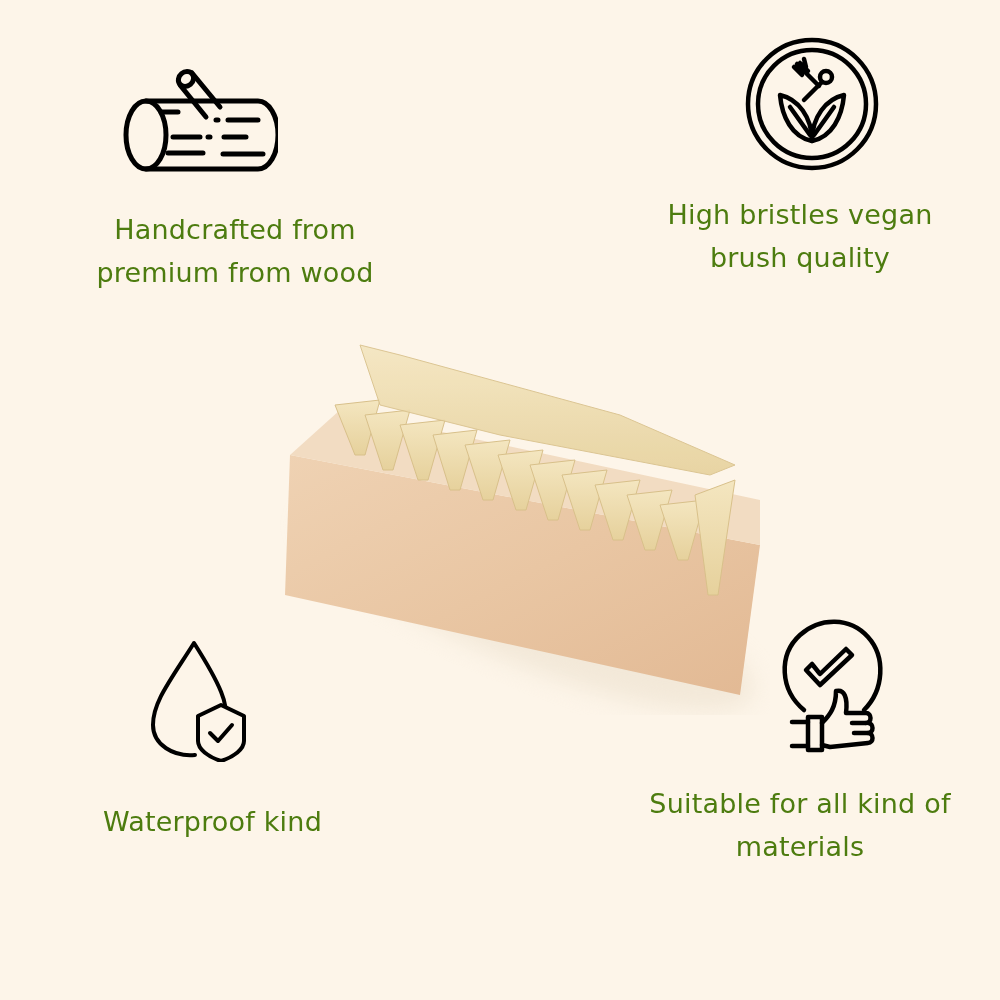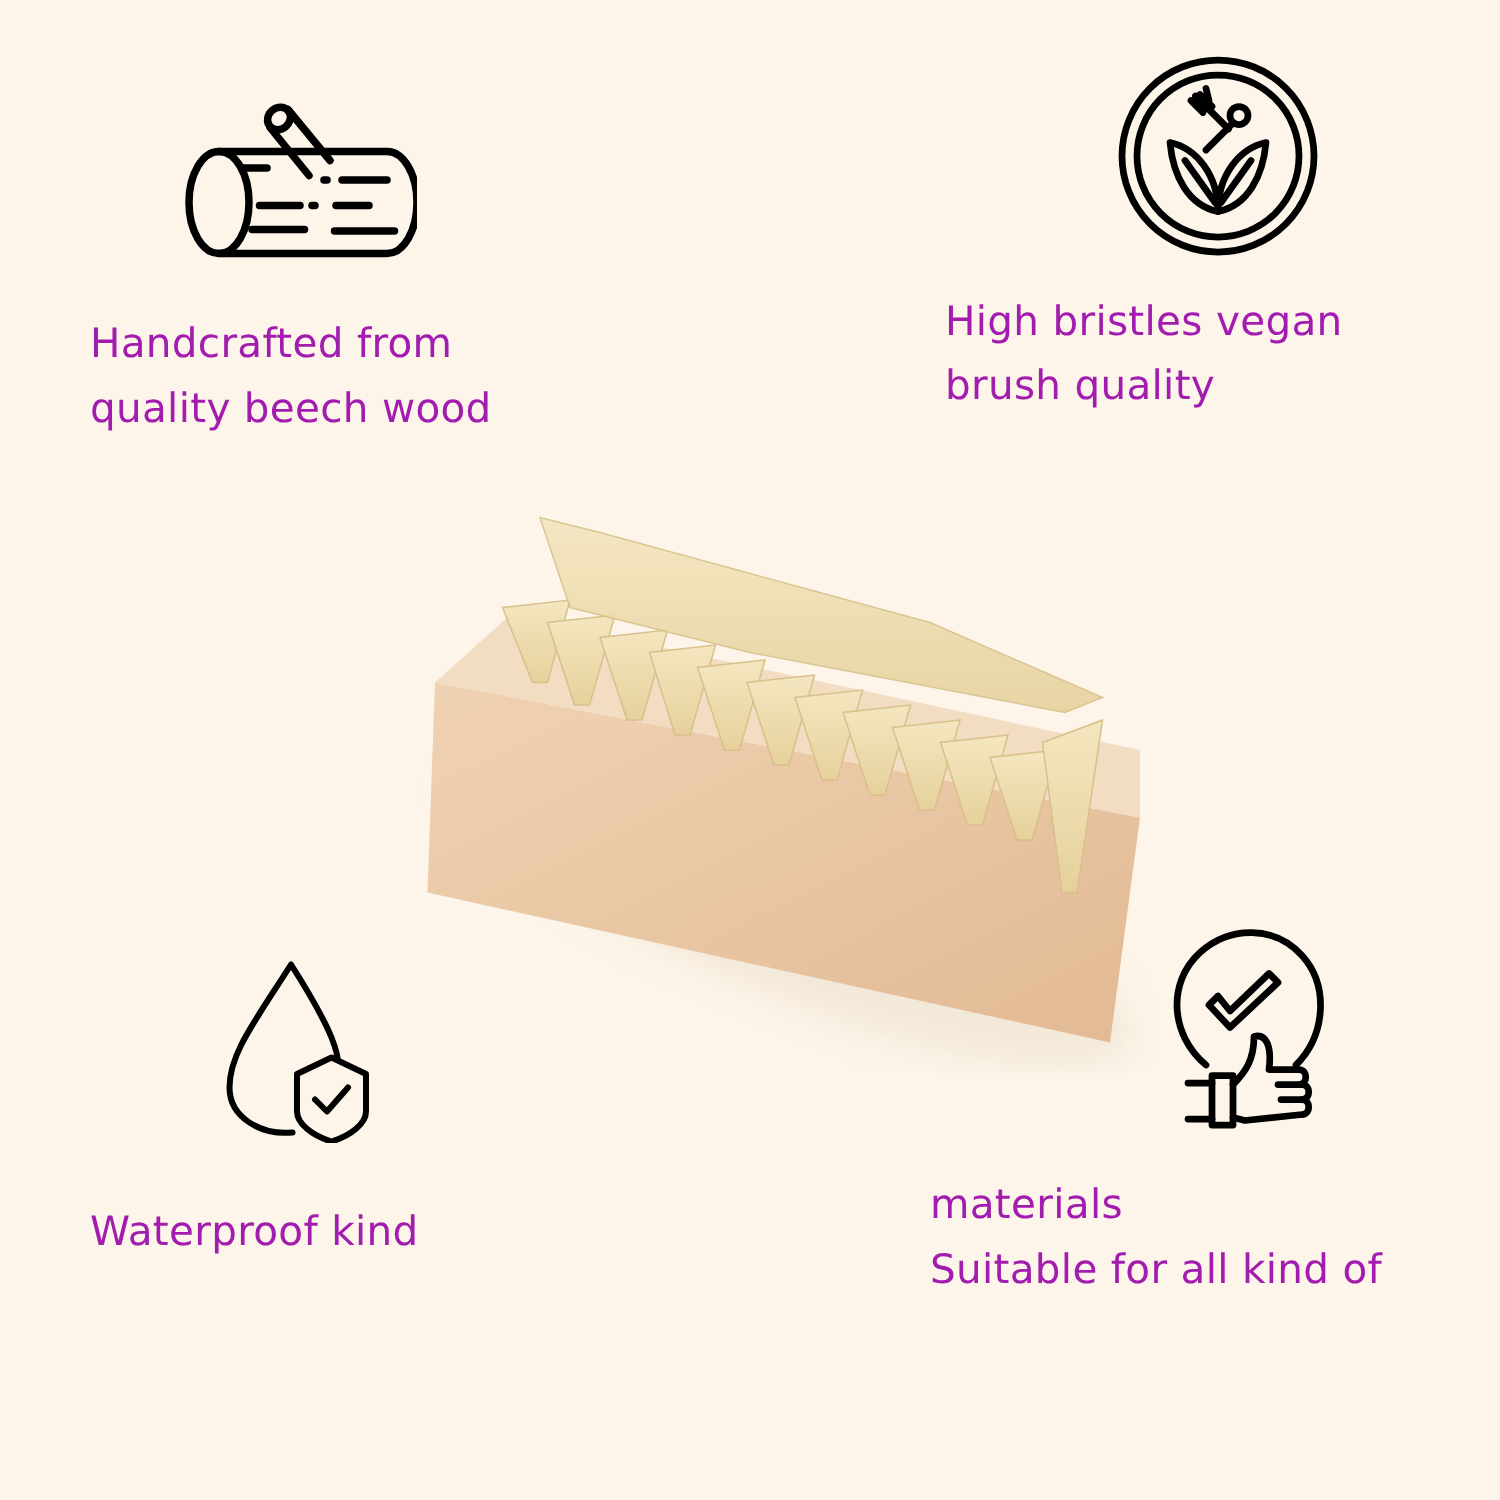--- a/index.html
+++ b/index.html
@@ -2,21 +2,21 @@
 <html><head>
 <meta charset="utf-8">
 <style>
   html, body { margin: 0; padding: 0; }
   body {
     width: 1000px; height: 1000px; overflow: hidden;
     background: #fdf5e9;
     font-family: "DejaVu Sans", sans-serif;
     position: relative;
   }
-  .feature { position: absolute; text-align: left; color: #a21caf; }
+  .feature { position: absolute; text-align: center; color: #4d7c0f; }
   .feature .label { font-size: 27px; line-height: 43px; letter-spacing: 0.2px; font-weight: normal; }
   .icon { position: absolute; }
   .icon svg { display: block; }
   #f1 { left: 60px; top: 208px; width: 350px; }
   #f2 { left: 630px; top: 193px; width: 340px; }
   #f3 { left: 60px; top: 800px; width: 305px; }
   #f4 { left: 620px; top: 782px; width: 360px; }
   #log { left: 118px; top: 65px; }
   #vegan { left: 742px; top: 37px; }
   #drop { left: 150px; top: 637px; }
@@ -100,25 +100,25 @@
       <path d="M357 190 L375 245 L385 245 L402 185 Z"></path>
       <path d="M390 200 L408 255 L418 255 L435 195 Z"></path>
       <path d="M425 190 L438 290 L448 290 L465 175 Z"></path>
       <path d="M90 40 L110 100 L230 130 L440 170 L465 160 L350 110 L130 50 Z" opacity="0.9"></path>
     </g>
   </svg>
 </div>
 
 <div class="feature" id="f1">
   <div class="label">Handcrafted from</div>
-  <div class="label">quality beech wood</div>
+  <div class="label">premium from wood</div>
 </div>
 <div class="feature" id="f2">
   <div class="label">High bristles vegan</div>
   <div class="label">brush quality</div>
 </div>
 <div class="feature" id="f3">
   <div class="label">Waterproof kind</div>
 </div>
 <div class="feature" id="f4">
+  <div class="label">Suitable for all kind of</div>
   <div class="label">materials</div>
-  <div class="label">Suitable for all kind of</div>
 </div>
 
 </body></html>

